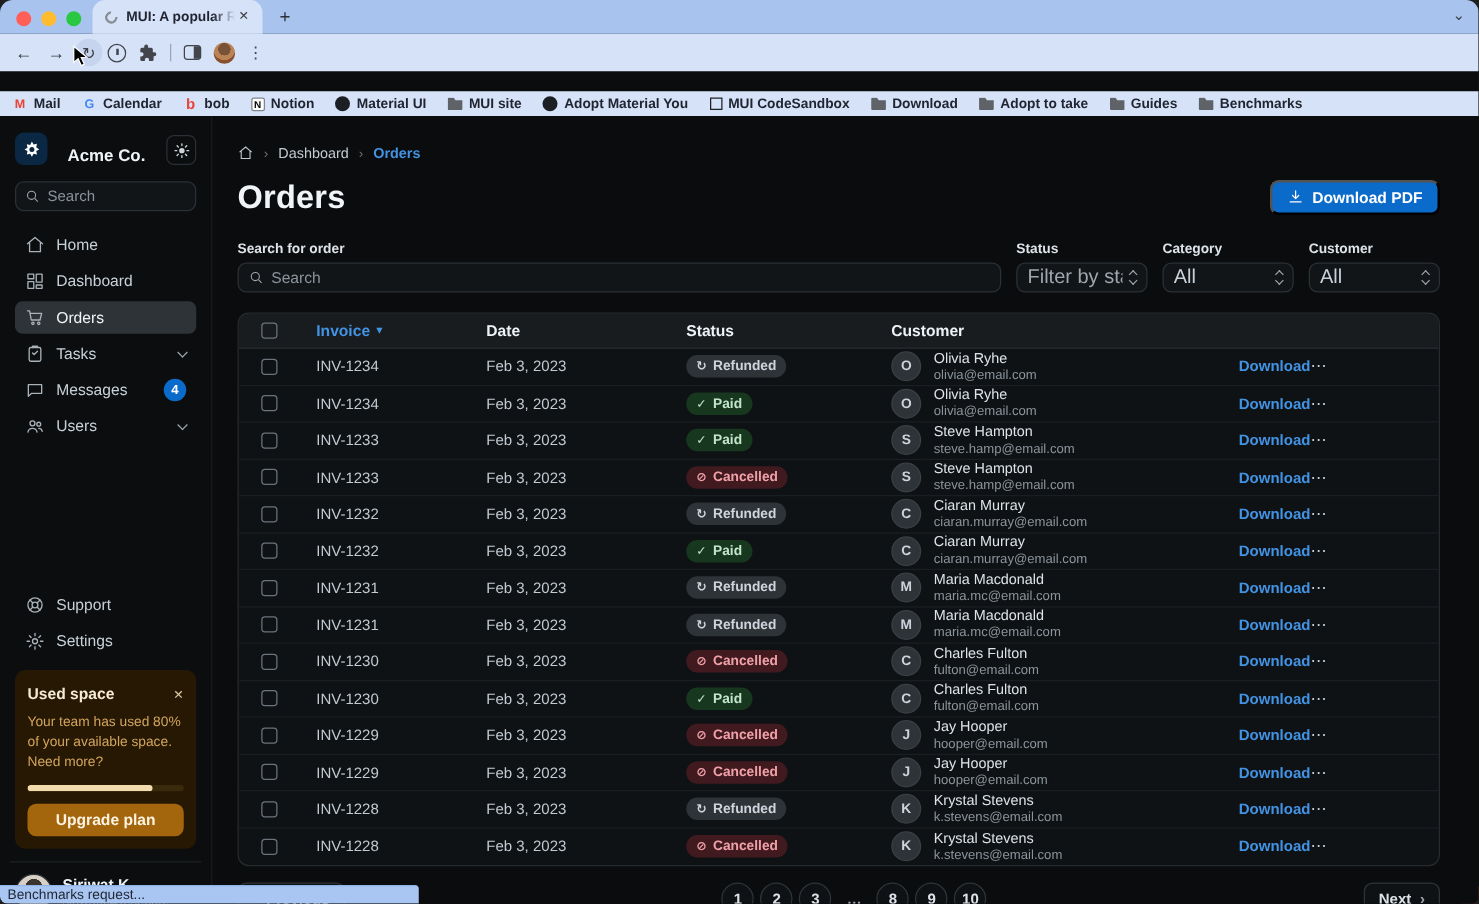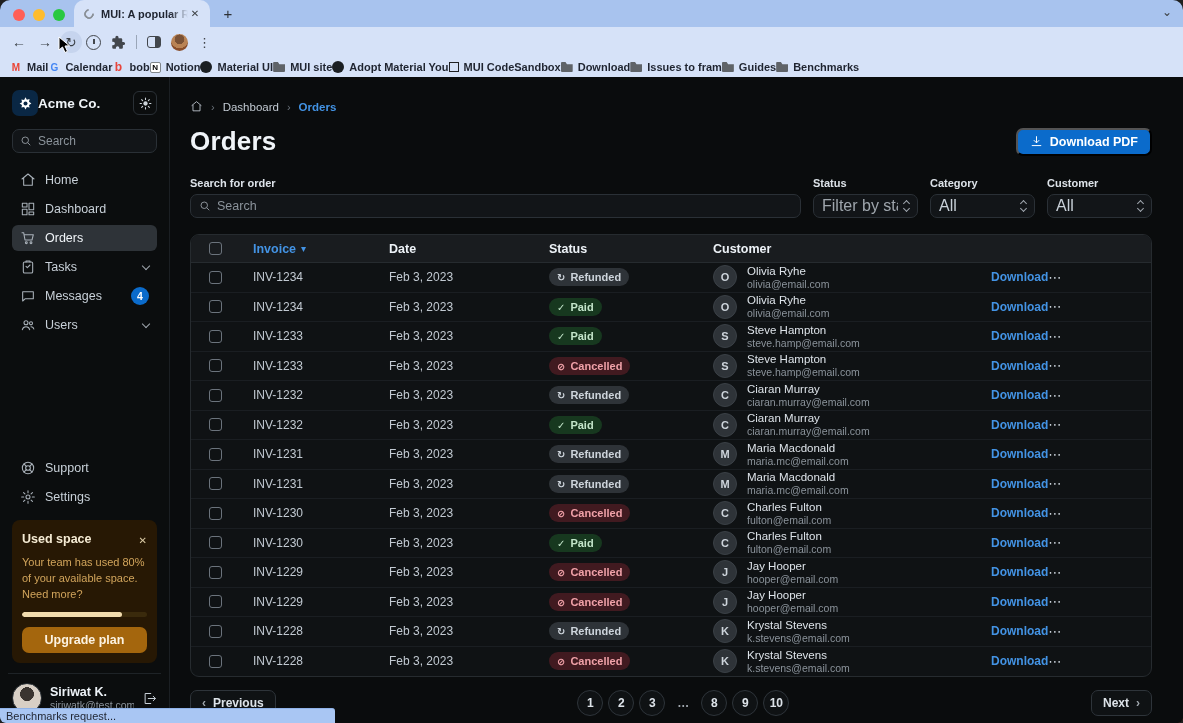--- a/index.html
+++ b/index.html
@@ -41,41 +41,41 @@
   .chrome-right { display:flex; align-items:center; gap:10px; padding-right:4px; }
   .ext-clock { width:15px; height:15px; border:1.5px solid #42464c; border-radius:50%; position:relative;}
   .ext-clock::before{content:""; position:absolute; left:6px; top:3px; width:1.5px; height:5px; background:#42464c;}
   .puzzle-ic{ width:15px; height:15px; fill:#42464c;}
   .chrome-sep{ width:1px; height:14px; background:#9aa6b8;}
   .panel-ic{ width:14px; height:12px; border:1.6px solid #42464c; border-radius:3px; position:relative;}
   .panel-ic::before{content:""; position:absolute; right:0; top:0; bottom:0; width:5px; background:#42464c;}
   .chrome-avatar{ width:17px; height:17px; border-radius:50%; background:radial-gradient(circle at 50% 32%, #7a5236 0 34%, #b98355 35% 60%, #8a4f2c 61%); }
   .dots-ic::before{content:"\22EE"; font-size:13px; color:#42464c;}
 
-  .bookmarks { height:20px; background:#D6E2F8; display:flex; align-items:center; padding:0 10px; }
+  .bookmarks { height:20px; background:#D6E2F8; display:flex; align-items:center; gap:17px; padding:0 10px;margin-top:16px; }
   .bm-item { display:flex; align-items:center; gap:5px; font-size:11px; color:#1F2430; font-weight:600; white-space:nowrap; }
   .bm-ic { width:12px; height:12px; display:inline-flex; align-items:center; justify-content:center; font-size:10px; font-weight:800; }
   .bm-ic[data-icon="gmail"]::before{content:"M"; color:#EA4335;}
   .bm-ic[data-icon="gcal"]::before{content:"G"; color:#4285F4;}
   .bm-ic[data-icon="letter-b"]::before{content:"b"; color:#E8453C; font-size:12px;}
   .bm-ic[data-icon="notion"]{ background:#fff; border:1px solid #80868b; border-radius:2px; width:11px; height:11px;}
   .bm-ic[data-icon="notion"]::before{content:"N"; color:#000; font-size:8px;}
   .bm-ic[data-icon="github"]{ background:#1b1f23; border-radius:50%; width:12px; height:12px;}
   .bm-ic[data-icon="folder"]{ background:#5F6368; width:12px; height:10px; border-radius:1px;
     clip-path:polygon(0 0,40% 0,52% 22%,100% 22%,100% 100%,0 100%);}
   .bm-ic[data-icon="codesandbox"]{ border:1.6px solid #202124; width:10px; height:10px;}
 
   .cursor { position:absolute; left:58px; top:36px; z-index:50; }
 
   
   .app { display:flex; height:646px; background:#0A0C0D; position:relative; z-index:1;}
 
   
   .sidebar { width:170px; flex:none; background:#0B0D0E; border-right:1px solid #1B1F23; display:flex; flex-direction:column; padding:13px 12px 8px; }
-  .side-head { display:flex; align-items:center; gap:0; }
+  .side-head { display:flex; align-items:flex-end; gap:16px; }
   .org-logo { width:26px; height:26px; border-radius:7px; background:#0A2744; display:flex; align-items:center; justify-content:center; flex:none;}
   .org-name { flex:1; font-size:13.5px; font-weight:700; color:#F0F4F8; }
   .mode-btn { width:24px; height:24px; border:1px solid #2A3036; border-radius:6px; display:flex; align-items:center; justify-content:center; flex:none;}
   .side-search { margin-top:13px; height:24px; background:#121518; border:1px solid #2A3036; border-radius:7px; display:flex; align-items:center; padding:0 7px; gap:6px;}
   .side-search input { flex:1; min-width:0; background:transparent; border:none; outline:none; color:#C8D0D8; font-size:12px; font-family:inherit;}
   .side-search input::placeholder{ color:#8B939B; }
   .nav { margin-top:14px; display:flex; flex-direction:column; gap:3px; }
   .nav-item { height:26px; border-radius:6px; display:flex; align-items:center; gap:9px; padding:0 8px; color:#C8D0D8; font-size:12.5px; }
   .nav-item.active { background:#2E3338; color:#F0F4F8; }
   .nav-item .grow { flex:1; }
@@ -245,21 +245,21 @@
         <span>MUI CodeSandbox</span>
       </span>
 
       <span class="bm-item">
         <span class="bm-ic" data-icon="folder"></span>
         <span>Download</span>
       </span>
 
       <span class="bm-item">
         <span class="bm-ic" data-icon="folder"></span>
-        <span>Issues to fram</span>
+        <span>Adopt to take</span>
       </span>
 
       <span class="bm-item">
         <span class="bm-ic" data-icon="folder"></span>
         <span>Guides</span>
       </span>
 
       <span class="bm-item">
         <span class="bm-ic" data-icon="folder"></span>
         <span>Benchmarks</span>

